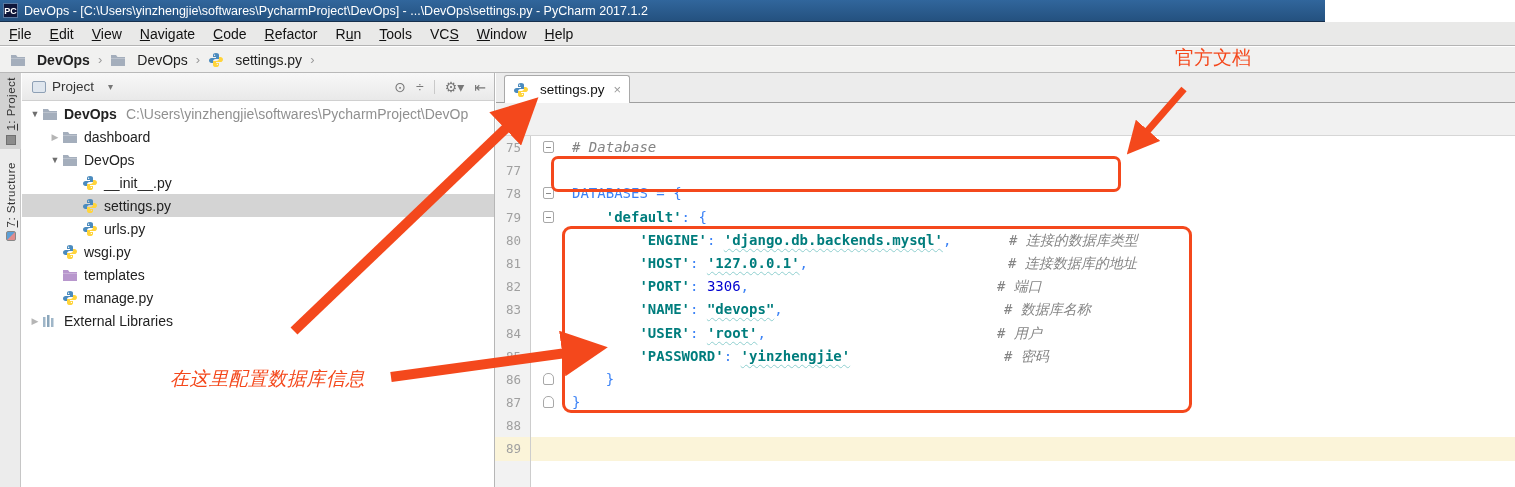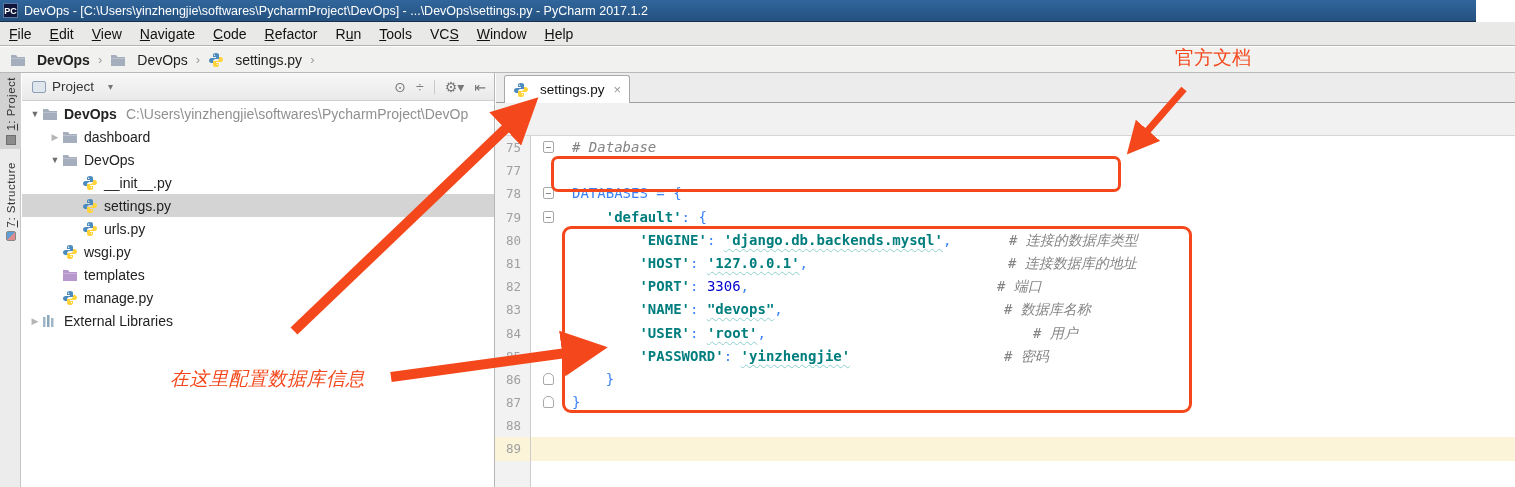--- a/index.html
+++ b/index.html
@@ -1,20 +1,20 @@
 <!DOCTYPE html>
 <html><head>
 <meta charset="utf-8">
 <style>
   * { margin:0; padding:0; box-sizing:border-box; }
   body { font-family:"Liberation Sans","DejaVu Sans",sans-serif; }
   #root { position:relative; width:1515px; height:487px; background:#fff; overflow:hidden; }
 
   
-  .titlebar { position:absolute; left:0; top:0; width:1476px; height:22px;
+  .titlebar { position:absolute; left:0; top:0; width:1325px; height:22px;
     background:linear-gradient(#31669c,#24517f); color:#fff; display:flex; align-items:center;
     font-size:12.5px; border-bottom:1px solid #16304d; }
   .appicon { width:15px; height:15px; margin:0 6px 0 3px; background:#10173a; color:#fff;
     font-size:9px; font-weight:bold; display:flex; align-items:center; justify-content:center;
     border:1px solid #5b79a0; }
 
   
   .menubar { position:absolute; left:0; top:22px; width:1515px; height:24px; background:#e9e9e8;
     border-bottom:1px solid #b4b4b4; display:flex; align-items:center; font-size:14px; color:#111; }
   .menu-item { padding:2px 9px; cursor:default; }
@@ -328,21 +328,21 @@
         <span class="seg-cmt abscmt" style="left: 502px;"># 端口</span>
         <span class="codetext"><span class="seg-pln">        </span><span class="seg-str">'PORT'</span><span class="seg-pln">: </span><span class="seg-num">3306</span><span class="seg-pln">,</span></span>
       </div>
       <div class="code-row">
         <span class="lineno">83</span>
         <span class="seg-cmt abscmt" style="left: 509px;"># 数据库名称</span>
         <span class="codetext"><span class="seg-pln">        </span><span class="seg-str">'NAME'</span><span class="seg-pln">: </span><span class="seg-strw">"devops"</span><span class="seg-pln">,</span></span>
       </div>
       <div class="code-row">
         <span class="lineno">84</span>
-        <span class="seg-cmt abscmt" style="left: 502px; margin-left: 36px;"># 用户</span>
+        <span class="seg-cmt abscmt" style="left: 502px;"># 用户</span>
         <span class="codetext"><span class="seg-pln">        </span><span class="seg-str">'USER'</span><span class="seg-pln">: </span><span class="seg-strw">'root'</span><span class="seg-pln">,</span></span>
       </div>
       <div class="code-row">
         <span class="lineno">85</span>
         <span class="seg-cmt abscmt" style="left: 509px;"># 密码</span>
         <span class="codetext"><span class="seg-pln">        </span><span class="seg-str">'PASSWORD'</span><span class="seg-pln">: </span><span class="seg-strw">'yinzhengjie'</span></span>
       </div>
       <div class="code-row">
         <span class="lineno">86</span>
         <span class="fold end"></span>

